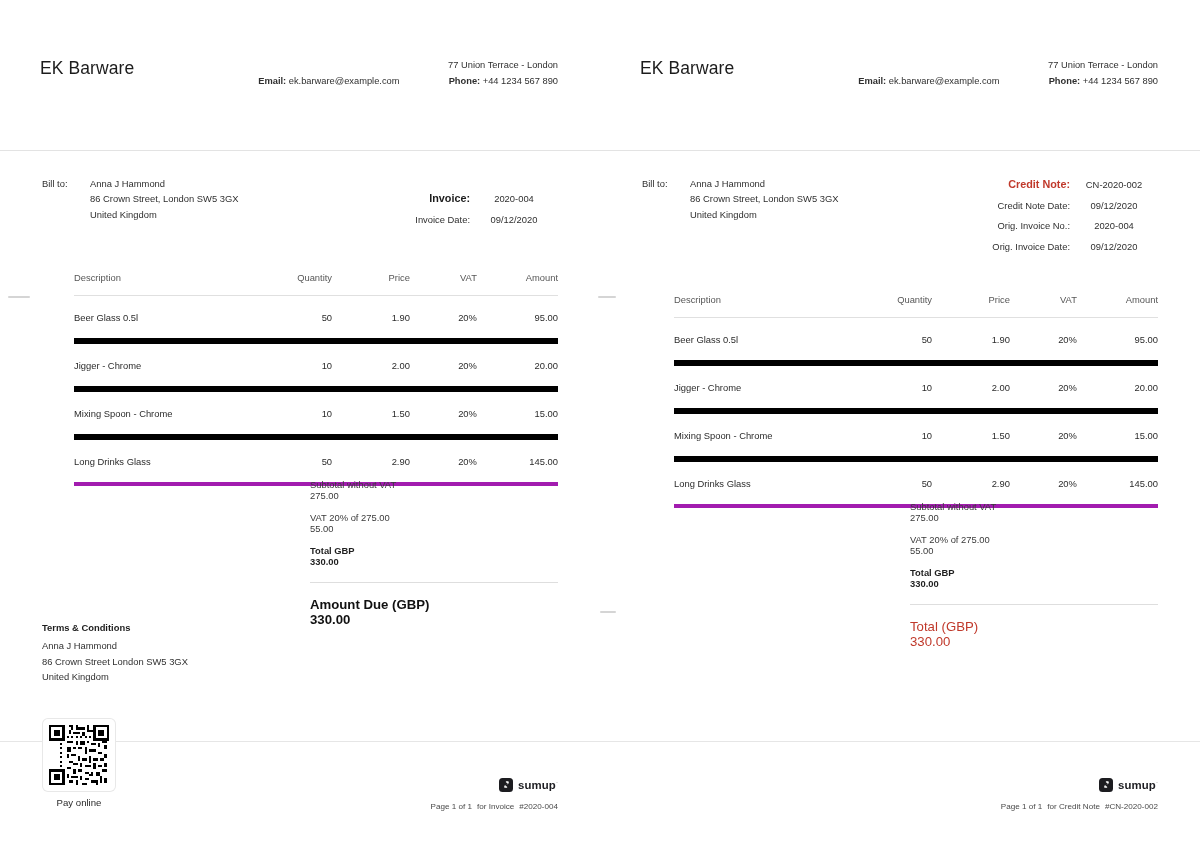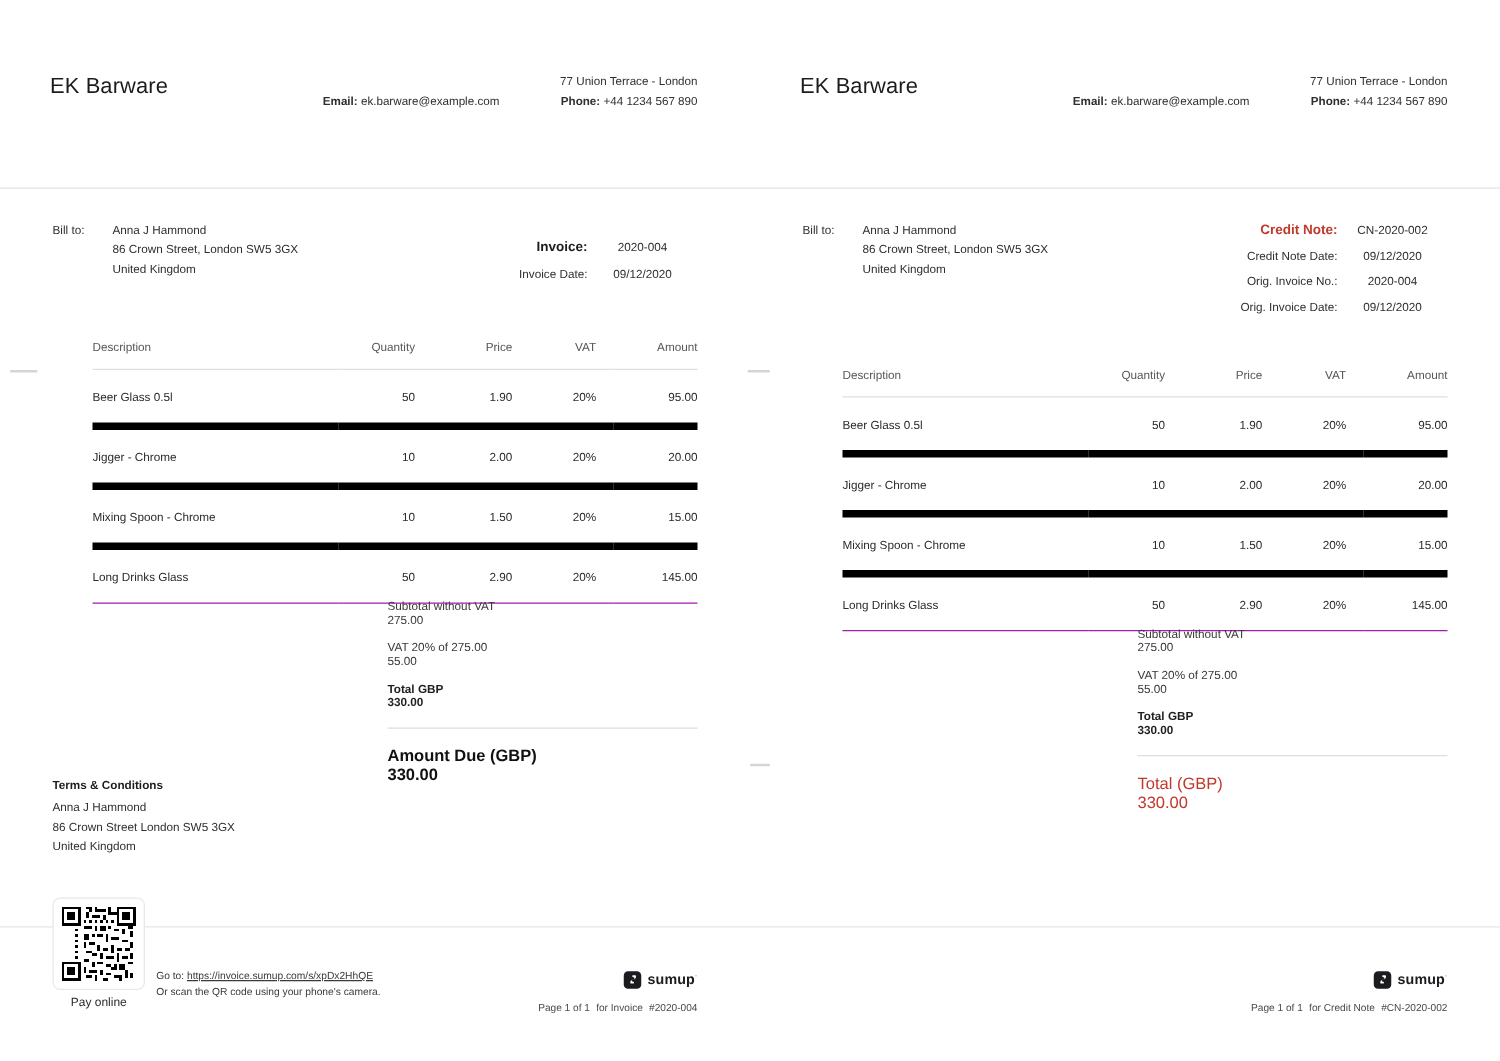--- a/index.html
+++ b/index.html
@@ -150,21 +150,21 @@
     padding: 0 0 12px 0;
     border-bottom: 1px solid #e0e0e0;
     font-size: 9.4px;
   }
   .items tbody td {
     padding: 16px 0 15px 0;
     border-bottom: 6px solid #000000;
     color: #2b2b2b;
     font-size: 9.4px;
   }
-  .items tbody tr:last-child td { border-bottom: 1px solid #a21caf; }
+  .items tbody tr:last-child td { border-bottom: 4px solid #a21caf; }
   .col-desc { text-align: left;  width: 44%; }
   .col-qty  { text-align: right; width: 14%; padding-right: 16px !important; }
   .col-price{ text-align: right; width: 14%; padding-right: 10px !important; }
   .col-vat  { text-align: right; width: 13%; padding-right: 14px !important; }
   .col-amt  { text-align: right; width: 15%; }
 
   
   .totals {
     position: absolute;
     font-size: 9.4px;
@@ -509,27 +509,20 @@
             <rect x="13" y="26" width="1" height="2"></rect>
               <rect x="16" y="27" width="2" height="1"></rect>
             <rect x="19" y="23" width="1" height="1"></rect>
               <rect x="22" y="26" width="1" height="2"></rect>
           </g>
         </svg>
       </div>
       <div class="pay-label">Pay online</div>
     </div>
 
-    <div class="payinfo">
-      <div>
-        <span>Go to:</span>
-        <a href="#">https://invoice.sumup.com/s/xpDx2HhQE</a>
-      </div>
-      <div>Or scan the QR code using your phone's camera.</div>
-    </div>
 
     <div class="footer-right">
       <div class="sumup-logo">
         <span class="sumup-badge">
           <svg width="9" height="9" viewBox="0 0 16 16" aria-hidden="true">
             <path d="M10.6 2.2c.9 0 1.5.7 1.5 1.6 0 2.4-2 4.3-4.4 4.3-.9 0-1.6.7-1.6 1.6 0 .9.7 1.6 1.6 1.6.9 0 1.6.7 1.6 1.6 0 .6-.4 1-1 1H5.4c-.9 0-1.5-.7-1.5-1.6 0-2.4 2-4.3 4.4-4.3.9 0 1.6-.7 1.6-1.6 0-.9-.7-1.6-1.6-1.6-.9 0-1.6-.7-1.6-1.6 0-.6.4-1 1-1h2.9z" fill="#ffffff"></path>
           </svg>
         </span>
         <span class="sumup-word"><span>sumup</span><sup>·</sup></span>
       </div>

